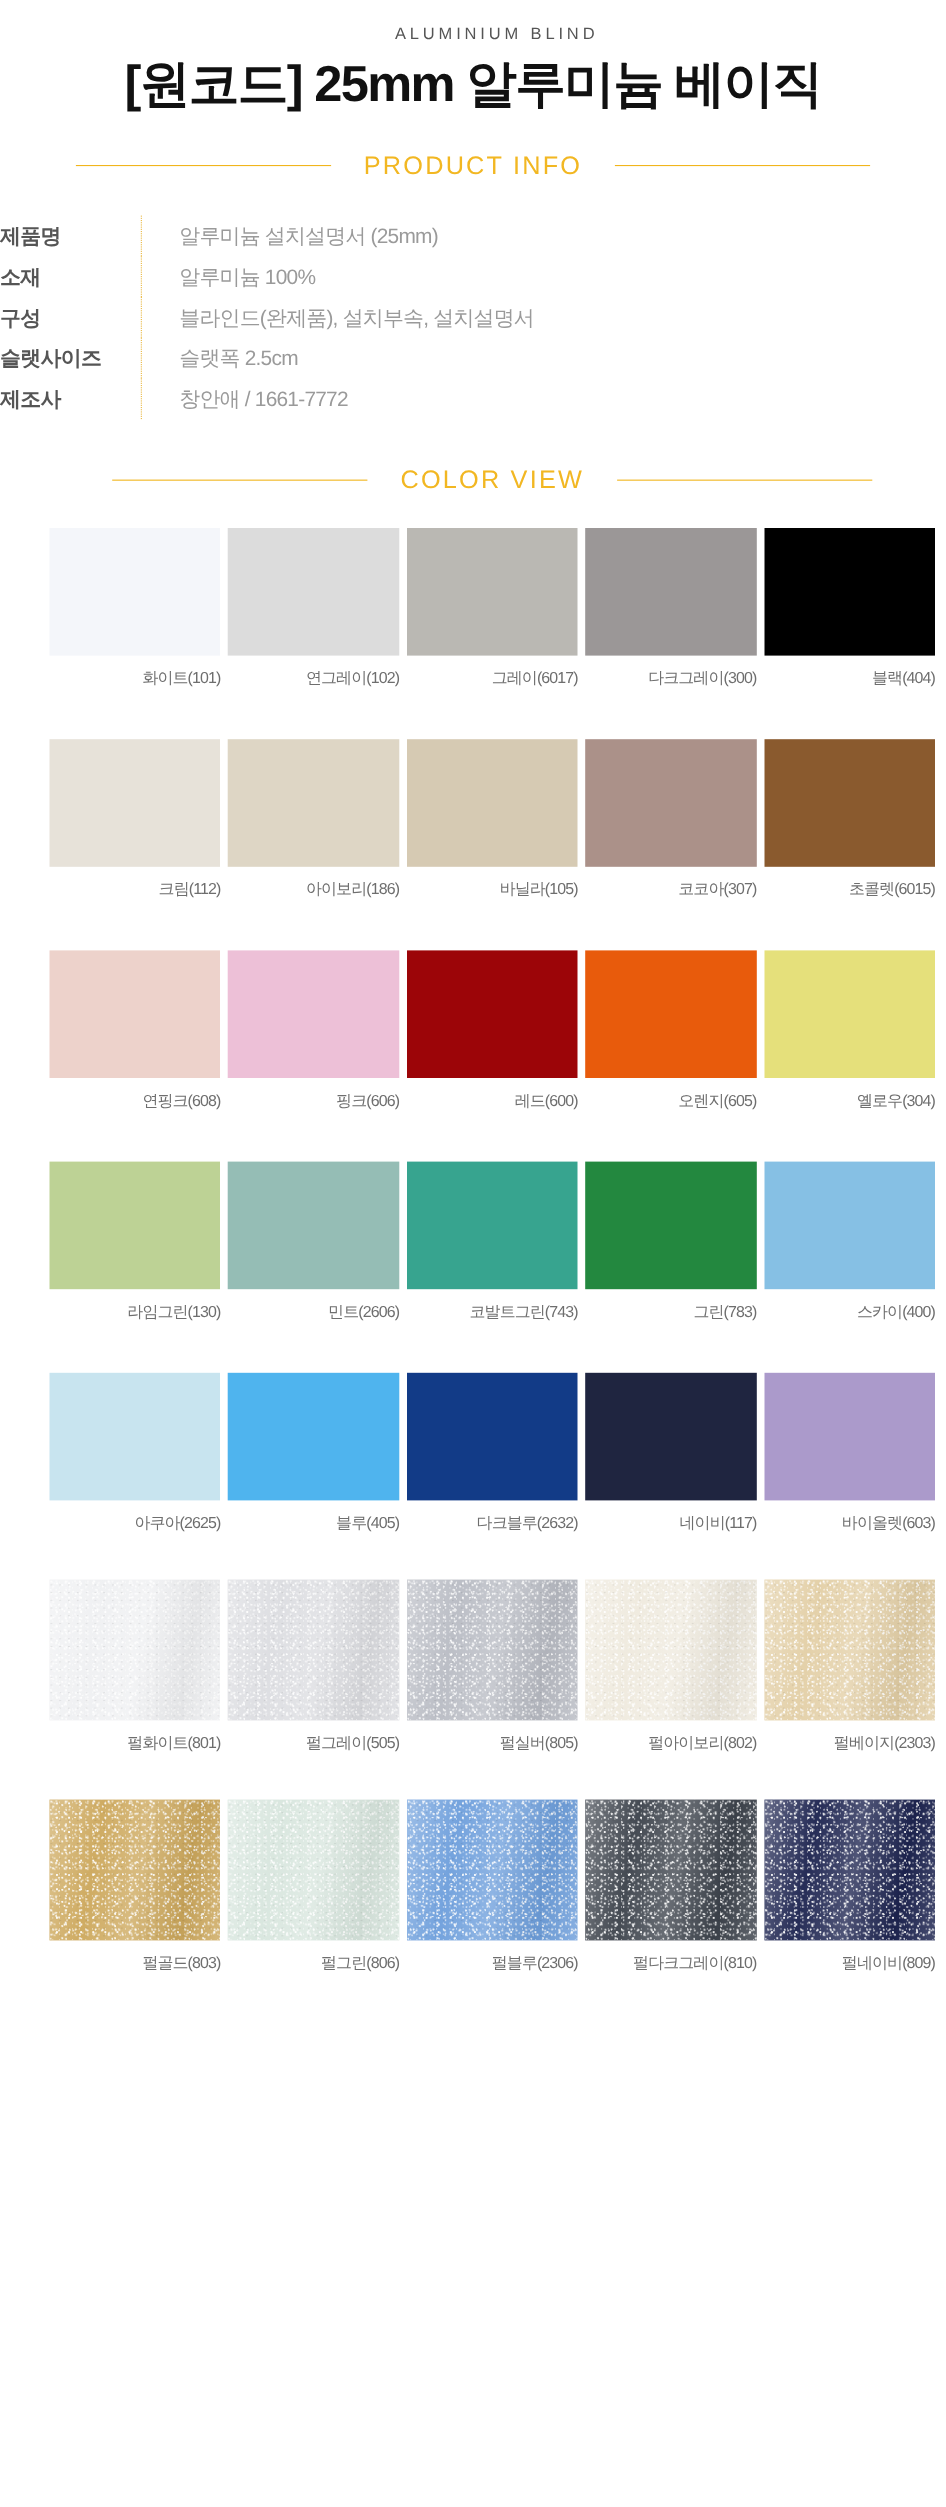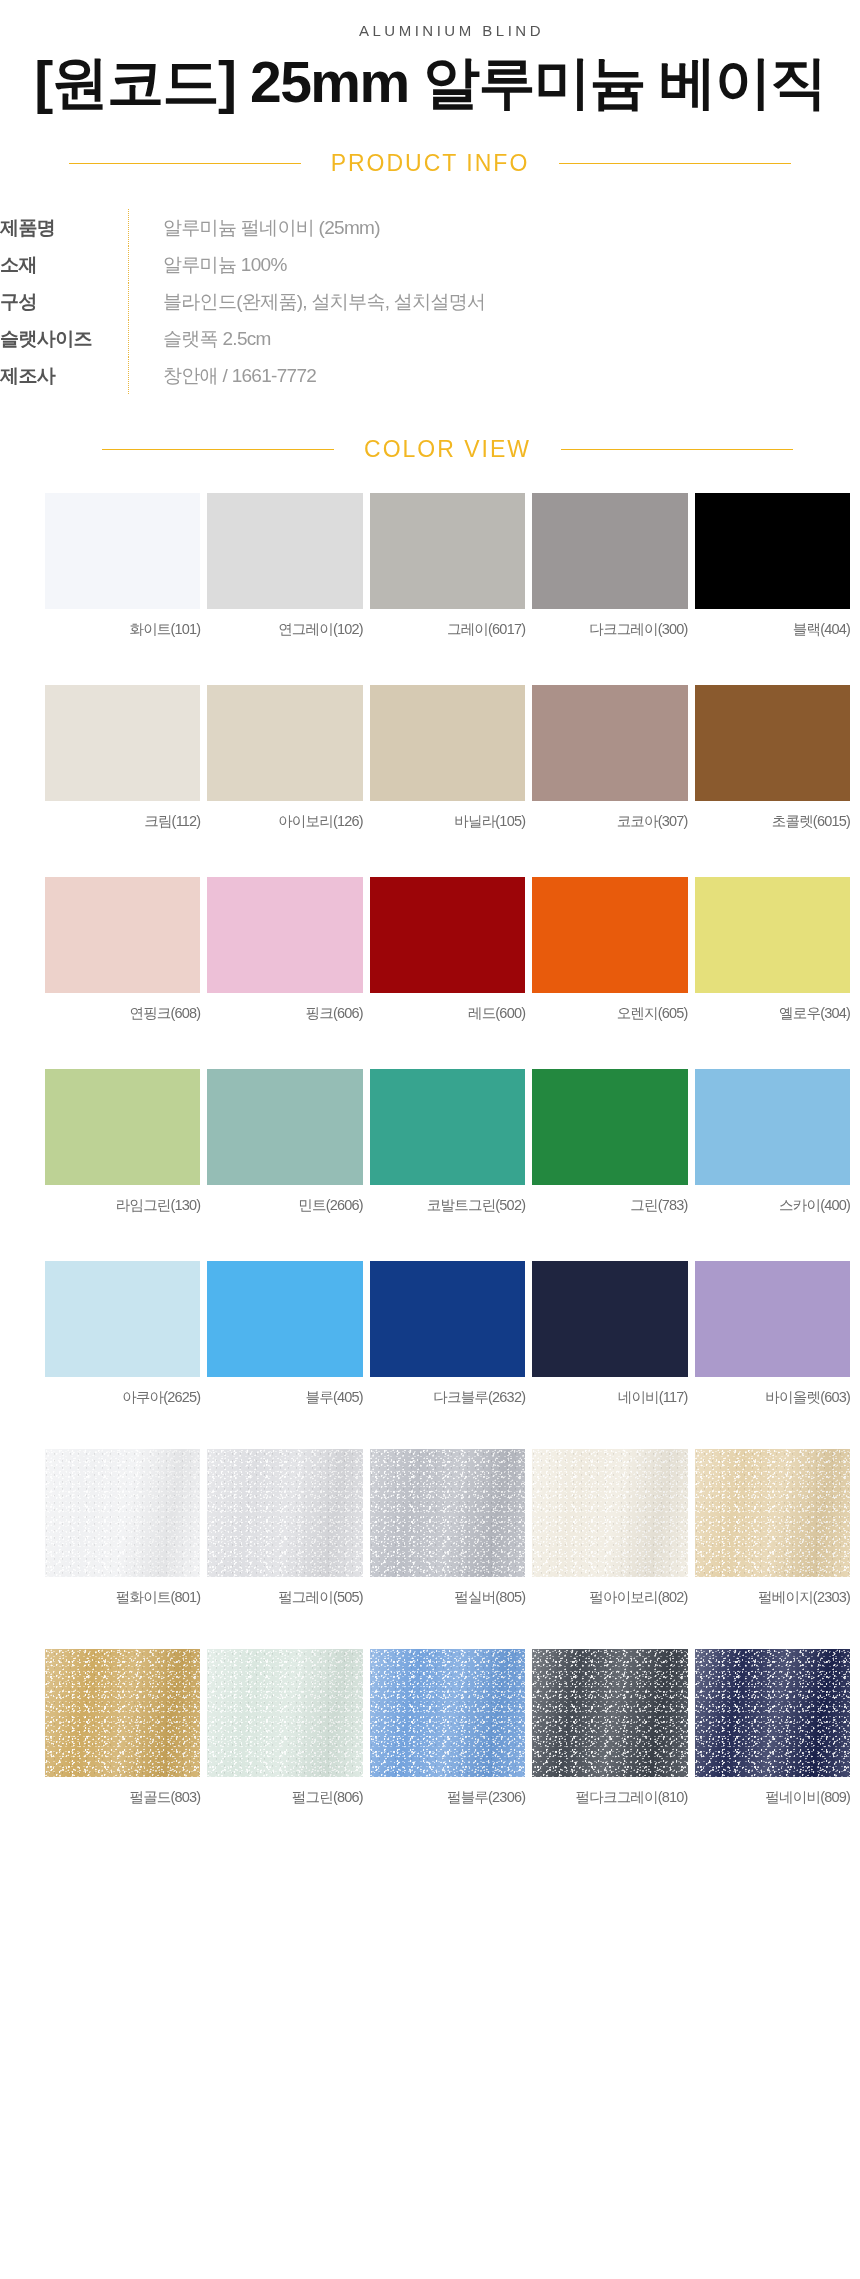--- a/index.html
+++ b/index.html
@@ -22,21 +22,21 @@
   }
   .eyebrow {
     font-size: 15px;
     letter-spacing: 3.5px;
     color: #555;
     font-weight: 400;
     margin-bottom: 10px;
     padding-left: 43px;
   }
   .main-title {
-    font-size: 57px;
+    font-size: 46px;
     font-weight: 700;
     color: #111;
     letter-spacing: -1.5px;
     line-height: 1.18;
     margin: 4px;
     white-space: nowrap;
   }
 
   
   .section-head {
@@ -181,21 +181,21 @@
 <div class="section-head">
   <span class="rule"></span>
   <span class="section-title">PRODUCT INFO</span>
   <span class="rule"></span>
 </div>
 
 <div class="spec-table" id="spec-table">
     <div class="spec-row">
       <div class="spec-label">제품명</div>
       <div class="spec-divider"></div>
-      <div class="spec-value">알루미늄 펄네이비 (25mm)</div>
+      <div class="spec-value">알루미늄 설치설명서 (25mm)</div>
     </div>
     <div class="spec-row">
       <div class="spec-label">소재</div>
       <div class="spec-divider"></div>
       <div class="spec-value">알루미늄 100%</div>
     </div>
     <div class="spec-row">
       <div class="spec-label">구성</div>
       <div class="spec-divider"></div>
       <div class="spec-value">블라인드(완제품), 설치부속, 설치설명서</div>
@@ -241,21 +241,21 @@
           <div class="swatch-label">블랙(404)</div>
         </div>
       </div>
       <div class="color-grid">
         <div class="swatch-cell">
           <div class="swatch" style="background-color: rgb(231, 226, 217);"></div>
           <div class="swatch-label">크림(112)</div>
         </div>
         <div class="swatch-cell">
           <div class="swatch" style="background-color: rgb(222, 214, 197);"></div>
-          <div class="swatch-label">아이보리(126)</div>
+          <div class="swatch-label">아이보리(186)</div>
         </div>
         <div class="swatch-cell">
           <div class="swatch" style="background-color: rgb(214, 202, 179);"></div>
           <div class="swatch-label">바닐라(105)</div>
         </div>
         <div class="swatch-cell">
           <div class="swatch" style="background-color: rgb(171, 145, 137);"></div>
           <div class="swatch-label">코코아(307)</div>
         </div>
         <div class="swatch-cell">
@@ -289,21 +289,21 @@
         <div class="swatch-cell">
           <div class="swatch" style="background-color: rgb(189, 210, 149);"></div>
           <div class="swatch-label">라임그린(130)</div>
         </div>
         <div class="swatch-cell">
           <div class="swatch" style="background-color: rgb(149, 189, 181);"></div>
           <div class="swatch-label">민트(2606)</div>
         </div>
         <div class="swatch-cell">
           <div class="swatch" style="background-color: rgb(55, 164, 143);"></div>
-          <div class="swatch-label">코발트그린(502)</div>
+          <div class="swatch-label">코발트그린(743)</div>
         </div>
         <div class="swatch-cell">
           <div class="swatch" style="background-color: rgb(35, 136, 63);"></div>
           <div class="swatch-label">그린(783)</div>
         </div>
         <div class="swatch-cell">
           <div class="swatch" style="background-color: rgb(134, 192, 228);"></div>
           <div class="swatch-label">스카이(400)</div>
         </div>
       </div>

